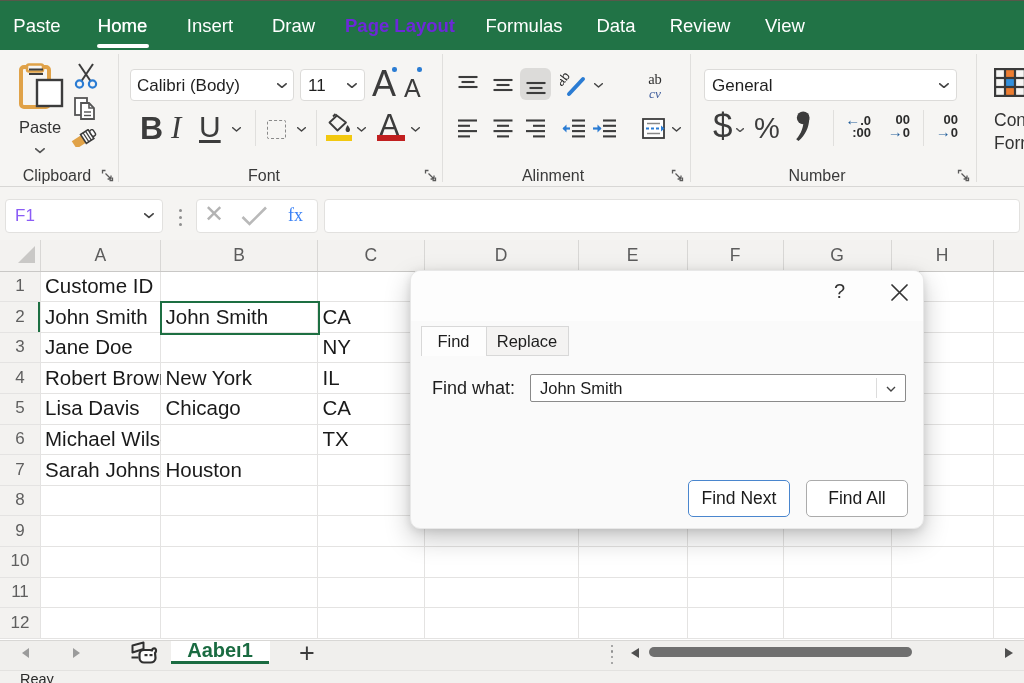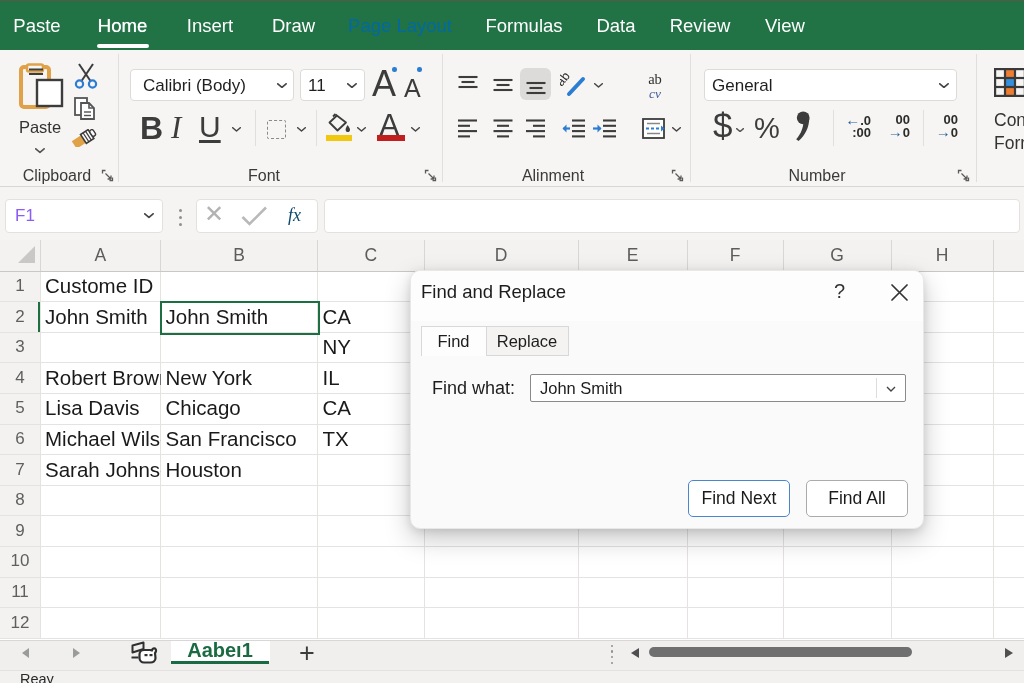--- a/index.html
+++ b/index.html
@@ -11,21 +11,21 @@
 .rn{position:absolute;color:#5f5f5f;font-size:17px;line-height:30.6px;text-align:center;width:40px}
 .wbox{position:absolute;background:#fff;border:1px solid #dcdbd9;border-radius:4px;box-sizing:border-box}
 .glabel{position:absolute;color:#3a3a3a;font-size:16px;white-space:nowrap;transform:translateX(-50%)}
 </style></head><body>
 <div id="app">
 <div class="ab" style="left:0;top:0;width:1024px;height:50px;background:#217346;border-top:1px solid #57584a;box-sizing:border-box"></div>
 <div class="ab ctr" style="left:37px;top:15px;color:#fff;font-size:18.5px;font-weight:400;white-space:nowrap">Paste</div>
 <div class="ab ctr" style="left:122.5px;top:15px;color:#fff;font-size:18.5px;font-weight:500;white-space:nowrap;text-shadow:0 0 0.7px #ffffff;">Home</div>
 <div class="ab ctr" style="left:210px;top:15px;color:#fff;font-size:18.5px;font-weight:400;white-space:nowrap">Insert</div>
 <div class="ab ctr" style="left:293.5px;top:15px;color:#fff;font-size:18.5px;font-weight:400;white-space:nowrap">Draw</div>
-<div class="ab ctr" style="left:400px;top:15px;color:#0369a1;font-size:18.5px;font-weight:400;white-space:nowrap">Page Layout</div>
+<div class="ab ctr" style="left:400px;top:15px;color:#6d28d9;font-size:18.5px;font-weight:700;white-space:nowrap">Page Layout</div>
 <div class="ab ctr" style="left:524px;top:15px;color:#fff;font-size:18.5px;font-weight:400;white-space:nowrap">Formulas</div>
 <div class="ab ctr" style="left:616px;top:15px;color:#fff;font-size:18.5px;font-weight:400;white-space:nowrap">Data</div>
 <div class="ab ctr" style="left:700px;top:15px;color:#fff;font-size:18.5px;font-weight:400;white-space:nowrap">Review</div>
 <div class="ab ctr" style="left:785px;top:15px;color:#fff;font-size:18.5px;font-weight:400;white-space:nowrap">View</div>
 <div class="ab" style="left:96.5px;top:44px;width:52px;height:3.5px;background:#fff;border-radius:2px"></div>
 <div class="ab" style="left:0;top:50px;width:1024px;height:137px;background:#f6f5f3;border-bottom:1px solid #d8d7d5;box-sizing:border-box"></div>
 <div class="vline" style="left:117.5px;top:54px;height:128px;background:#e0dfdd"></div>
 <div class="vline" style="left:442px;top:54px;height:128px;background:#e0dfdd"></div>
 <div class="vline" style="left:690px;top:54px;height:128px;background:#e0dfdd"></div>
 <div class="vline" style="left:976px;top:54px;height:128px;background:#e0dfdd"></div>
@@ -61,21 +61,21 @@
 <line x1="18" y1="4" x2="18" y2="15" stroke="#3c3c3c" stroke-width="1.2"></line>
 <rect x="21" y="6" width="4" height="7" rx="2" fill="#fdfdfd" stroke="#3c3c3c" stroke-width="1.4"></rect>
 </g>
 </svg>
 <div class="glabel" style="left:57px;top:167px">Clipboard</div>
 <svg class="ab" style="left:101px;top:169px" width="13" height="13" viewBox="0 0 13 13">
       <path d="M1.5 4.5 V1.5 H4.5 M8.5 11.5 H11.5 V8.5" fill="none" stroke="#5a5a5a" stroke-width="1.3"></path>
       <path d="M4.5 4.5 L10 10 M10 10 V6.6 M10 10 H6.6" fill="none" stroke="#5a5a5a" stroke-width="1.3"></path>
     </svg>
 <div class="wbox" style="left:130px;top:69px;width:164px;height:32px"></div>
-<div class="ab" style="left:143px;top:76px;font-size:17px;color:#1f1f1f">Calibri (Body)</div>
+<div class="ab" style="left:137px;top:76px;font-size:17px;color:#1f1f1f">Calibri (Body)</div>
 <svg class="ab" style="left:277.05px;top:82.75px" width="9.9" height="5.5" viewBox="0 0 9 5">
       <path d="M0.7 0.7 L4.5 4 L8.3 0.7" fill="none" stroke="#444" stroke-width="1.5" stroke-linecap="round" stroke-linejoin="round"></path>
     </svg>
 <div class="wbox" style="left:300px;top:69px;width:65px;height:32px"></div>
 <div class="ab" style="left:308px;top:76px;font-size:17px;color:#1f1f1f">11</div>
 <svg class="ab" style="left:347.05px;top:82.75px" width="9.9" height="5.5" viewBox="0 0 9 5">
       <path d="M0.7 0.7 L4.5 4 L8.3 0.7" fill="none" stroke="#444" stroke-width="1.5" stroke-linecap="round" stroke-linejoin="round"></path>
     </svg>
 <div class="ab" style="left:372px;top:63px;font-size:36px;color:#3c3c3c">A</div>
 <div class="ab" style="left:392px;top:67px;width:4.5px;height:4.5px;border-radius:50%;background:#2b7cd3"></div>
@@ -230,21 +230,21 @@
       <path d="M0.7 0.7 L4.5 4 L8.3 0.7" fill="none" stroke="#444" stroke-width="1.5" stroke-linecap="round" stroke-linejoin="round"></path>
     </svg>
 <div class="ab" style="left:179px;top:209px;width:3.2px;height:3.2px;border-radius:50%;background:#8f8f8f"></div>
 <div class="ab" style="left:179px;top:216px;width:3.2px;height:3.2px;border-radius:50%;background:#8f8f8f"></div>
 <div class="ab" style="left:179px;top:223px;width:3.2px;height:3.2px;border-radius:50%;background:#8f8f8f"></div>
 <div class="wbox" style="left:196px;top:199px;width:122px;height:34px;border-color:#e2e1df"></div>
 <div class="ab" style="left:204px;top:200px;font-size:24px;color:#b3b3b3">✕</div>
 <svg class="ab" style="left:241px;top:206px" width="27" height="20" viewBox="0 0 27 20">
       <path d="M1.5 11 L8.5 18 L25 1.5" fill="none" stroke="#b9b9b9" stroke-width="2.6"></path>
     </svg>
-<div class="ab" style="left:288px;top:205px;font-size:18px;font-style:italic;font-family:'Liberation Serif',serif;color:#0c4a6e">fx</div>
+<div class="ab" style="left:288px;top:205px;font-size:18px;font-family:'Liberation Serif',serif;color:#3b82f6">fx</div>
 <div class="wbox" style="left:324px;top:199px;width:696px;height:34px;border-color:#e2e1df"></div>
 <div class="ab" style="left:0;top:240.0px;width:1024px;height:31px;background:#f3f2f0"></div>
 <div class="ab" style="left:0;top:271.0px;width:40px;height:367.20000000000005px;background:#f3f2f0"></div>
 <div class="ab" style="left:18px;top:246px;width:0;height:0;border-left:17px solid transparent;border-bottom:17px solid #c9c8c6"></div>
 <div class="hl ctr" style="left:100.25px;top:240.0px">A</div>
 <div class="hl ctr" style="left:239.0px;top:240.0px">B</div>
 <div class="hl ctr" style="left:370.75px;top:240.0px">C</div>
 <div class="hl ctr" style="left:501.0px;top:240.0px">D</div>
 <div class="hl ctr" style="left:632.5px;top:240.0px">E</div>
 <div class="hl ctr" style="left:735.0px;top:240.0px">F</div>
@@ -290,29 +290,29 @@
 <div class="hline" style="left:0;top:484.70000000000005px;width:1024px;background:#e4e3e2"></div>
 <div class="hline" style="left:0;top:515.3px;width:1024px;background:#e4e3e2"></div>
 <div class="hline" style="left:0;top:545.9000000000001px;width:1024px;background:#e4e3e2"></div>
 <div class="hline" style="left:0;top:576.5px;width:1024px;background:#e4e3e2"></div>
 <div class="hline" style="left:0;top:607.1px;width:1024px;background:#e4e3e2"></div>
 <div class="hline" style="left:0;top:637.7px;width:1024px;background:#e4e3e2"></div>
 <div class="cell" style="left:45px;top:271.0px;width:115.5px">Custome ID</div>
 <div class="cell" style="left:45px;top:301.6px;width:115.5px">John Smith</div>
 <div class="cell" style="left:165.5px;top:301.6px;width:152.0px">John Smith</div>
 <div class="cell" style="left:322.5px;top:301.6px;width:101.5px">CA</div>
+<div class="cell" style="left:45px;top:332.2px;width:115.5px">Jane Doe</div>
 <div class="cell" style="left:322.5px;top:332.2px;width:101.5px">NY</div>
 <div class="cell" style="left:45px;top:362.8px;width:115.5px">Robert Brown</div>
 <div class="cell" style="left:165.5px;top:362.8px;width:152.0px">New York</div>
 <div class="cell" style="left:322.5px;top:362.8px;width:101.5px">IL</div>
 <div class="cell" style="left:165.5px;top:393.4px;width:152.0px">Chicago</div>
 <div class="cell" style="left:45px;top:393.4px;width:115.5px">Lisa Davis</div>
 <div class="cell" style="left:322.5px;top:393.4px;width:101.5px">CA</div>
 <div class="cell" style="left:45px;top:424.0px;width:115.5px">Michael Wilson</div>
-<div class="cell" style="left:165.5px;top:424.0px;width:152.0px">San Francisco</div>
 <div class="cell" style="left:322.5px;top:424.0px;width:101.5px">TX</div>
 <div class="cell" style="left:45px;top:454.6px;width:115.5px">Sarah Johnson</div>
 <div class="cell" style="left:165.5px;top:454.6px;width:152.0px">Houston</div>
 <div class="ab" style="left:159.5px;top:301.1px;width:156.0px;height:29.6px;border:2px solid #1d6f42"></div>
 <div class="ab" style="left:37.5px;top:301.6px;width:2.5px;height:30.6px;background:#1d6f42"></div>
 <div class="ab" style="left:0;top:639.5px;width:1024px;height:30.5px;background:#f0efed;border-top:1px solid #d8d7d5;box-sizing:border-box"></div>
 <div class="ab" style="left:0;top:670px;width:1024px;height:13px;background:#f2f1ef;border-top:1px solid #e3e2e0;box-sizing:border-box"></div>
 <div class="ab" style="left:22px;top:648px;width:0;height:0;border-top:5.5px solid transparent;border-bottom:5.5px solid transparent;border-right:7px solid #9b9b9b"></div>
 <div class="ab" style="left:73px;top:648px;width:0;height:0;border-top:5.5px solid transparent;border-bottom:5.5px solid transparent;border-left:7px solid #9b9b9b"></div>
 <svg class="ab" style="left:130px;top:641px" width="28" height="23" viewBox="0 0 28 23">
@@ -329,21 +329,20 @@
 <div class="ab" style="left:610.5px;top:644.5px;width:2.4px;height:2.4px;border-radius:50%;background:#8f8f8f"></div>
 <div class="ab" style="left:610.5px;top:650.3px;width:2.4px;height:2.4px;border-radius:50%;background:#8f8f8f"></div>
 <div class="ab" style="left:610.5px;top:656.1px;width:2.4px;height:2.4px;border-radius:50%;background:#8f8f8f"></div>
 <div class="ab" style="left:610.5px;top:661.9px;width:2.4px;height:2.4px;border-radius:50%;background:#8f8f8f"></div>
 <div class="ab" style="left:631px;top:648px;width:0;height:0;border-top:5.5px solid transparent;border-bottom:5.5px solid transparent;border-right:8px solid #4f4f4f"></div>
 <div class="ab" style="left:649px;top:646.5px;width:263px;height:10.5px;border-radius:5.2px;background:#6f6f6f"></div>
 <div class="ab" style="left:1005px;top:648px;width:0;height:0;border-top:5.5px solid transparent;border-bottom:5.5px solid transparent;border-left:8px solid #4f4f4f"></div>
 <div class="ab" style="left:20px;top:670.5px;font-size:14.5px;color:#2a2a2a">Reay</div>
 <div class="ab" style="left:410px;top:269.5px;width:514px;height:259px;background:#fafafa;border:1px solid #e8e8e8;border-radius:10px;box-sizing:border-box;box-shadow:0 10px 26px rgba(0,0,0,0.22),0 2px 8px rgba(0,0,0,0.10)">
 <div style="position:absolute;left:0;top:0;width:100%;height:50px;background:#fdfdfd;border-radius:10px 10px 0 0"></div>
-<div style="position:absolute;left:10px;top:10px;font-size:18.5px;color:#1d1d1d">Find and Replace</div>
 <div style="position:absolute;left:423px;top:9px;font-size:20px;color:#333;font-weight:300">?</div>
 <svg style="position:absolute;left:480px;top:13px" width="17" height="17" viewBox="0 0 17 17">
         <path d="M1 1 L16 16 M16 1 L1 16" stroke="#333" stroke-width="1.7" stroke-linecap="round"></path>
       </svg>
 <div style="position:absolute;left:9.5px;top:55px;width:66px;height:30px;background:#fdfdfd;border:1px solid #d8d8d8;border-bottom:none;box-sizing:border-box;font-size:16.5px;color:#1d1d1d;text-align:center;line-height:28px">Find</div>
 <div style="position:absolute;left:75.5px;top:55px;width:82px;height:30px;background:#f4f3f2;border:1px solid #d8d8d8;border-left:none;box-sizing:border-box;font-size:16.5px;color:#1d1d1d;text-align:center;line-height:28px">Replace</div>
 <div style="position:absolute;left:157.5px;top:84px;width:0px;height:1px;background:#d8d8d8"></div>
 <div style="position:absolute;left:21px;top:107px;font-size:18px;color:#1d1d1d">Find what:</div>
 <div style="position:absolute;left:119px;top:103.5px;width:376px;height:28px;background:#fff;border:1px solid #8a8a8a;border-radius:2px;box-sizing:border-box">
 <div style="position:absolute;left:9px;top:4px;font-size:16.5px;color:#1d1d1d">John Smith</div>

